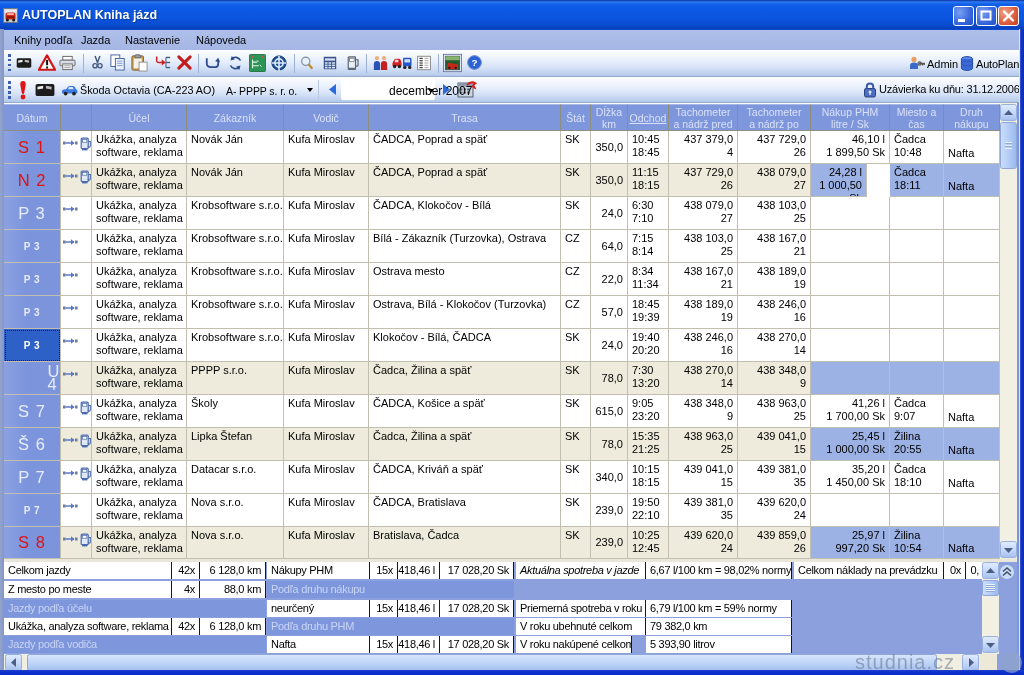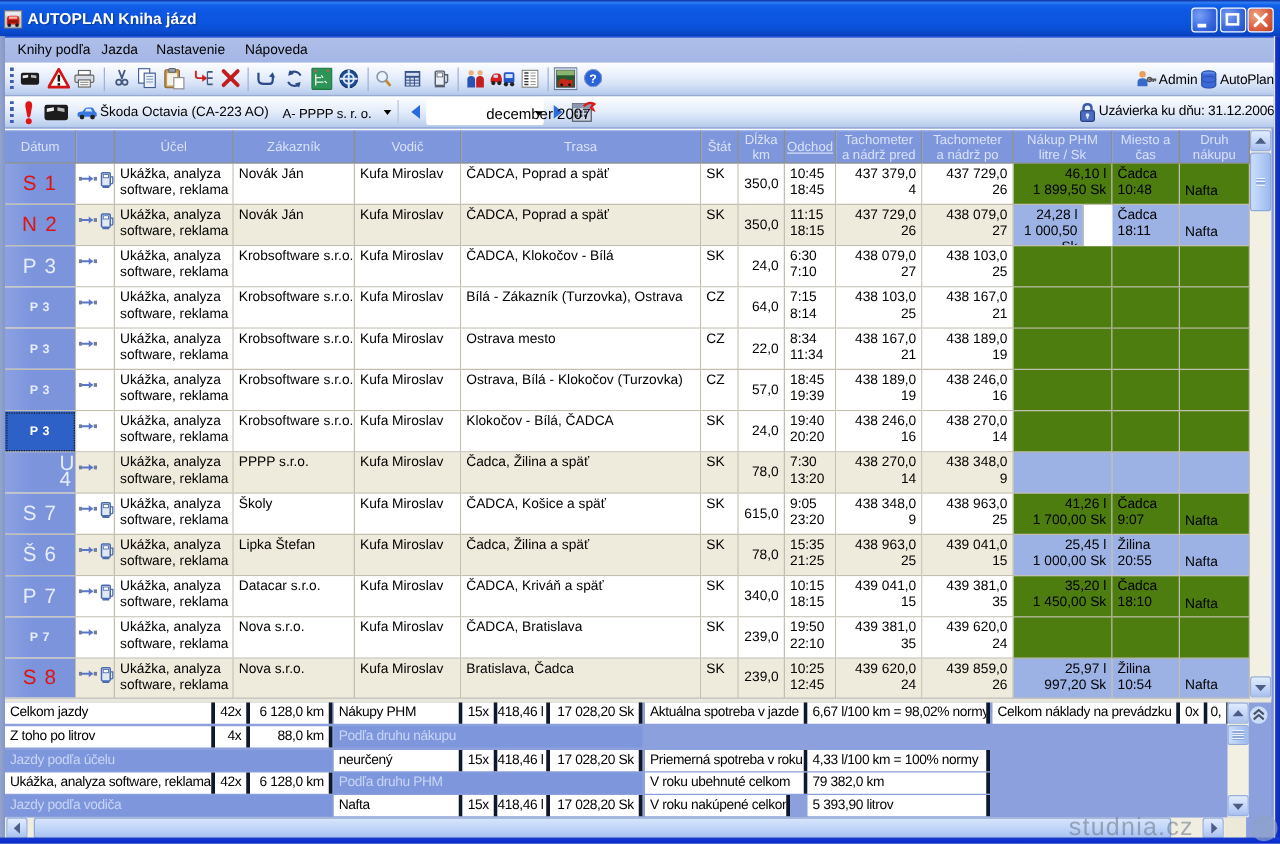--- a/index.html
+++ b/index.html
@@ -32,21 +32,21 @@
 #combo span { position:absolute; left:7px; top:4px; font-size:12px; white-space:nowrap;margin-left:40px; }
 .dd { position:absolute; width:0; height:0; border-left:3.5px solid transparent; border-right:3.5px solid transparent; border-top:4px solid #000; }
 
 
 #grid { left:4px; top:103px; width:1013px; height:457px; background:#fff; }
 .hcell { position:absolute; top:104px; height:27px; background:#7e96dc; border-right:1px solid #8e8e7e; border-bottom:1px solid #8e8e7e; border-top:1px solid #a5b6e8;
   color:#d9e1f8; text-align:center; display:flex; align-items:center; justify-content:center; line-height:12px; font-size:10.5px; }
 .cell { position:absolute; border-right:1px solid #c2beb0; border-bottom:1px solid #c2beb0; overflow:hidden; line-height:13px; padding-top:2px; }
 .cell.white { background:#fff; }
 .cell.beige { background:#eeebdc; }
-.cell.fuelw { background:#4d7c0f; }
+.cell.fuelw { background:#ffffff; }
 .cell.fuelb { background:#9cb1e4; }
 .cell.tl { padding-left:4px; }
 .cell.num { text-align:right; padding-right:4px; }
 .cell.mid { display:flex; align-items:center; justify-content:flex-end; padding-top:0; }
 .cell.icc { padding-left:2px; padding-top:4px; white-space:nowrap; }
 .ic-arr { margin-top:4px; }
 .cell .bot { position:absolute; left:4px; bottom:3px; }
 .date { background:linear-gradient(90deg,#8ca1e2,#7b94dc 40%); color:#e7ecf9; display:flex; align-items:center; justify-content:center; padding-top:0; }
 .date.big { font-size:16.5px; letter-spacing:1px; }
 .date.small { font-size:10px; font-weight:bold; letter-spacing:0.5px; }
@@ -57,21 +57,21 @@
 
 #vsb { left:1000px; top:103px; width:17px; height:456px; background:#f2f0e3; }
 .sbtn { position:absolute; width:17px; height:17px; background:linear-gradient(180deg,#e0ebfd,#c2d5f8 60%,#a8c0ee); border:1px solid #98b0e0; border-radius:2.5px; display:flex; align-items:center; justify-content:center; }
 .sbtn svg { display:block; }
 #vthumb { position:absolute; left:0; top:19px; width:17px; height:47px; background:linear-gradient(90deg,#cadefb,#b4cdf6 50%,#9cbaf0); border:1px solid #8fa8da; border-radius:2.5px; }
 #vthumb:after { content:""; position:absolute; left:4px; top:19px; width:7px; height:7px; background:repeating-linear-gradient(180deg,#eef4fd 0 1px,#8fa8da 1px 2px,transparent 2px 3px); }
 
 
 #sumpanel { left:4px; top:559px; width:1013px; height:95px; background:#8ba0dc; border-top:3px solid #e9e6da; }
 .scell { position:absolute; font-size:11px; overflow:hidden; white-space:nowrap; line-height:17px; letter-spacing:-0.3px; }
-.scell.sw { background:#fff; border-right:3px solid #0f172a; }
+.scell.sw { background:#fff; border-right:1px solid #0f172a; }
 .scell.sh { background:#7e96dc; color:#c9d5f5; }
 .scell.pl { padding-left:4px; }
 .scell.pr { text-align:right; padding-right:4px; }
 #sumvsb { left:982px; top:562px; width:17px; height:92px; background:#f2f0e3; }
 #chev { left:1000px; top:565px; width:14px; height:14px; border-radius:7px; background:#c9dcf8; }
 
 
 #hsb { left:4px; top:654px; width:993px; height:17px; background:#f0eee1; }
 #hthumb { position:absolute; left:23px; top:0px; width:910px; height:17px; background:linear-gradient(180deg,#d7e5fc,#c0d5f8 50%,#a6c2f2); border:1px solid #8fa8da; border-radius:2.5px; }
 
@@ -675,21 +675,21 @@
       <svg width="9" height="6" viewBox="0 0 9 6">
         <path d="M4.5 6 L9 1 H0 Z" fill="#4d5e86"></path>
       </svg>
     </div>
 </div>
 
 <div class="abs" id="sumpanel"></div>
 <div class="scell sw pl" style="left:4px;top:562px;width:168px;height:17px;">Celkom jazdy</div>
 <div class="scell sw num2 pr" style="left:172px;top:562px;width:28px;height:17px;">42x</div>
 <div class="scell sw num2 pr" style="left:200px;top:562px;width:66px;height:17px;">6 128,0 km</div>
-<div class="scell sw pl" style="left:4px;top:581px;width:168px;height:17px;">Z toho po litrov</div>
+<div class="scell sw pl" style="left:4px;top:581px;width:168px;height:17px;">Z mesto po meste</div>
 <div class="scell sw num2 pr" style="left:172px;top:581px;width:28px;height:17px;">4x</div>
 <div class="scell sw num2 pr" style="left:200px;top:581px;width:66px;height:17px;">88,0 km</div>
 <div class="scell sh pl" style="left:4px;top:600px;width:262px;height:17px;">Jazdy podľa účelu</div>
 <div class="scell sw pl" style="left:4px;top:618px;width:168px;height:17px;">Ukážka, analyza software, reklama</div>
 <div class="scell sw num2 pr" style="left:172px;top:618px;width:28px;height:17px;">42x</div>
 <div class="scell sw num2 pr" style="left:200px;top:618px;width:66px;height:17px;">6 128,0 km</div>
 <div class="scell sh pl" style="left:4px;top:636px;width:262px;height:17px;">Jazdy podľa vodiča</div>
 <div class="scell sw pl" style="left:267px;top:562px;width:103px;height:17px;">Nákupy PHM</div>
 <div class="scell sw num2 pr" style="left:370px;top:562px;width:28px;height:17px;">15x</div>
 <div class="scell sw num2 pr" style="left:398px;top:562px;width:42px;height:17px;">418,46 l</div>
@@ -697,24 +697,24 @@
 <div class="scell sh pl" style="left:267px;top:581px;width:247px;height:17px;">Podľa druhu nákupu</div>
 <div class="scell sw pl" style="left:267px;top:600px;width:103px;height:17px;">neurčený</div>
 <div class="scell sw num2 pr" style="left:370px;top:600px;width:28px;height:17px;">15x</div>
 <div class="scell sw num2 pr" style="left:398px;top:600px;width:42px;height:17px;">418,46 l</div>
 <div class="scell sw num2 pr" style="left:440px;top:600px;width:74px;height:17px;">17 028,20 Sk</div>
 <div class="scell sh pl" style="left:267px;top:618px;width:247px;height:17px;">Podľa druhu PHM</div>
 <div class="scell sw pl" style="left:267px;top:636px;width:103px;height:17px;">Nafta</div>
 <div class="scell sw num2 pr" style="left:370px;top:636px;width:28px;height:17px;">15x</div>
 <div class="scell sw num2 pr" style="left:398px;top:636px;width:42px;height:17px;">418,46 l</div>
 <div class="scell sw num2 pr" style="left:440px;top:636px;width:74px;height:17px;">17 028,20 Sk</div>
-<div class="scell sw pl" style="left:516px;top:562px;width:130px;height:17px;">Aktuálna spotreba v jazde</div>
+<div class="scell sw pl" style="left:516px;top:562px;width:130px;height:17px;font-style:italic;">Aktuálna spotreba v jazde</div>
 <div class="scell sw pl" style="left:646px;top:562px;width:146px;height:17px;">6,67 l/100 km = 98,02% normy</div>
 <div class="scell sw pl" style="left:516px;top:600px;width:130px;height:17px;">Priemerná spotreba v roku</div>
-<div class="scell sw pl" style="left:646px;top:600px;width:146px;height:17px;">4,33 l/100 km = 100% normy</div>
+<div class="scell sw pl" style="left:646px;top:600px;width:146px;height:17px;">6,79 l/100 km = 59% normy</div>
 <div class="scell sw pl" style="left:516px;top:618px;width:130px;height:17px;">V roku ubehnuté celkom</div>
 <div class="scell sw pl" style="left:646px;top:618px;width:146px;height:17px;">79 382,0 km</div>
 <div class="scell sw pl" style="left:516px;top:636px;width:116px;height:17px;">V roku nakúpené celkom</div>
 <div class="scell sw pl" style="left:646px;top:636px;width:146px;height:17px;">5 393,90 litrov</div>
 <div class="scell sw pl" style="left:794px;top:562px;width:150px;height:17px;">Celkom náklady na prevádzku</div>
 <div class="scell sw num2 pr" style="left:944px;top:562px;width:22px;height:17px;">0x</div>
 <div class="scell sw num2 pr" style="left:966px;top:562px;width:18px;height:17px;">0,</div>
 <div class="abs" id="sumvsb">
   <div style="position:absolute;left:0;top:18px;width:17px;height:16px;background:linear-gradient(90deg,#cadefb,#b4cdf6 50%,#9cbaf0);border:1px solid #8fa8da;border-radius:2px;"></div>
     <div style="position:absolute;left:4px;top:22px;width:9px;height:8px;background:repeating-linear-gradient(180deg,#eef4fd 0 1px,#8fa8da 1px 2px);"></div>

